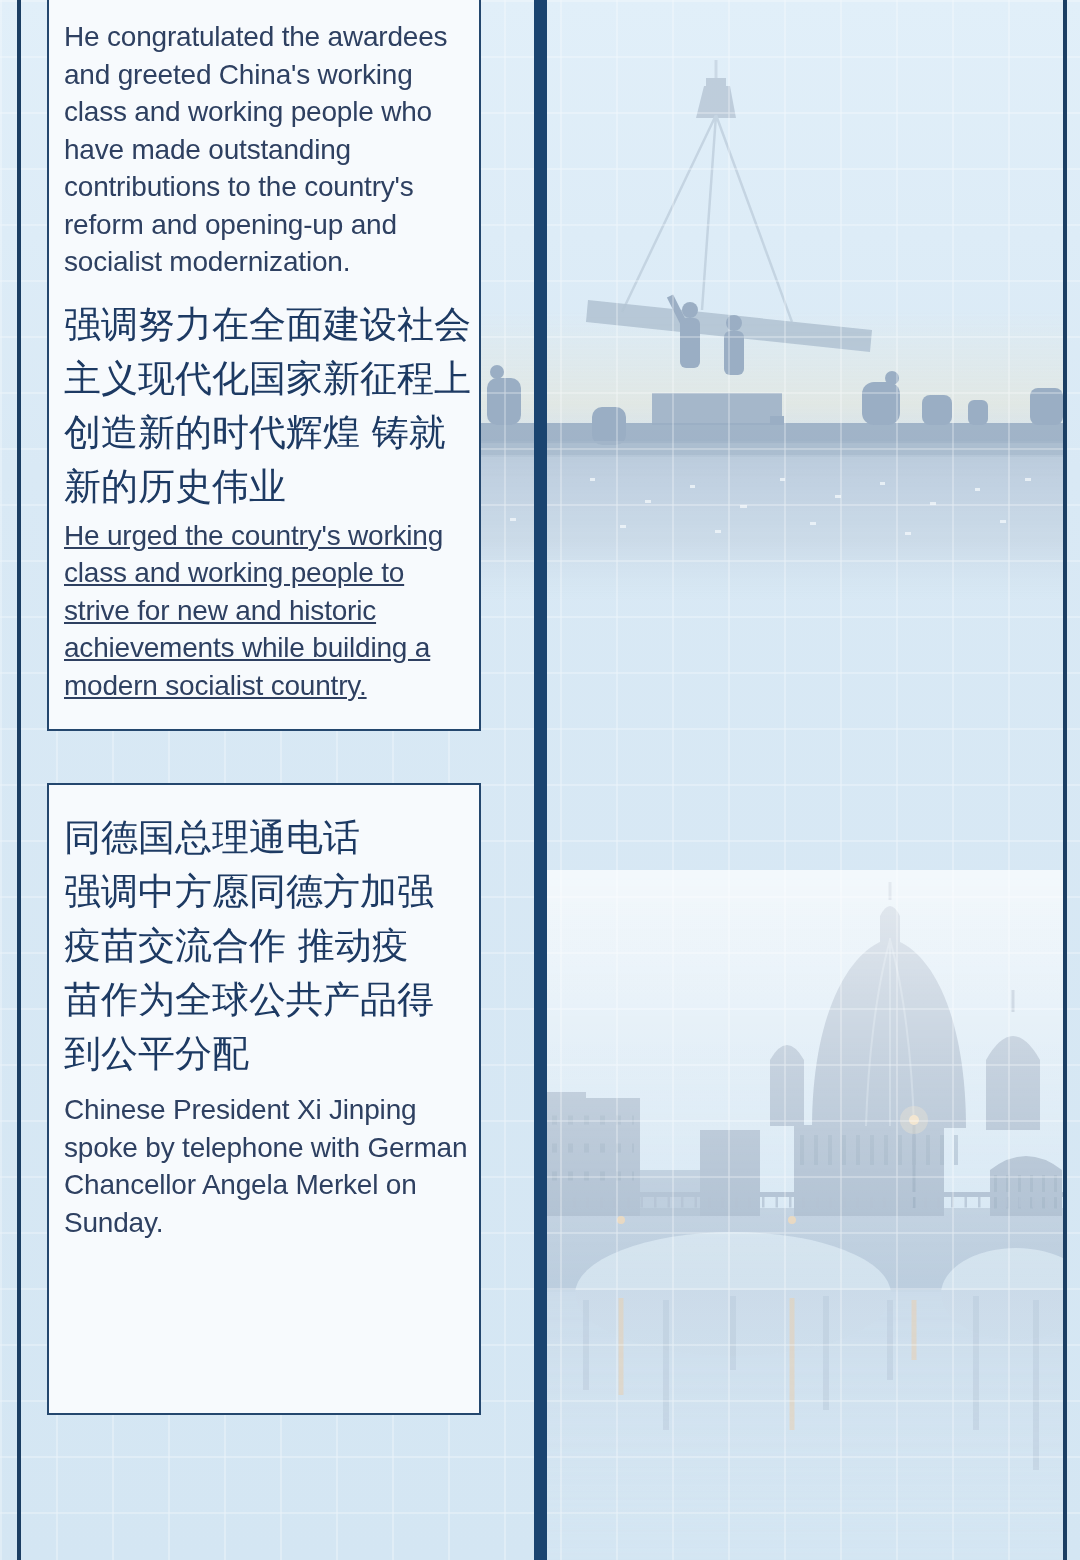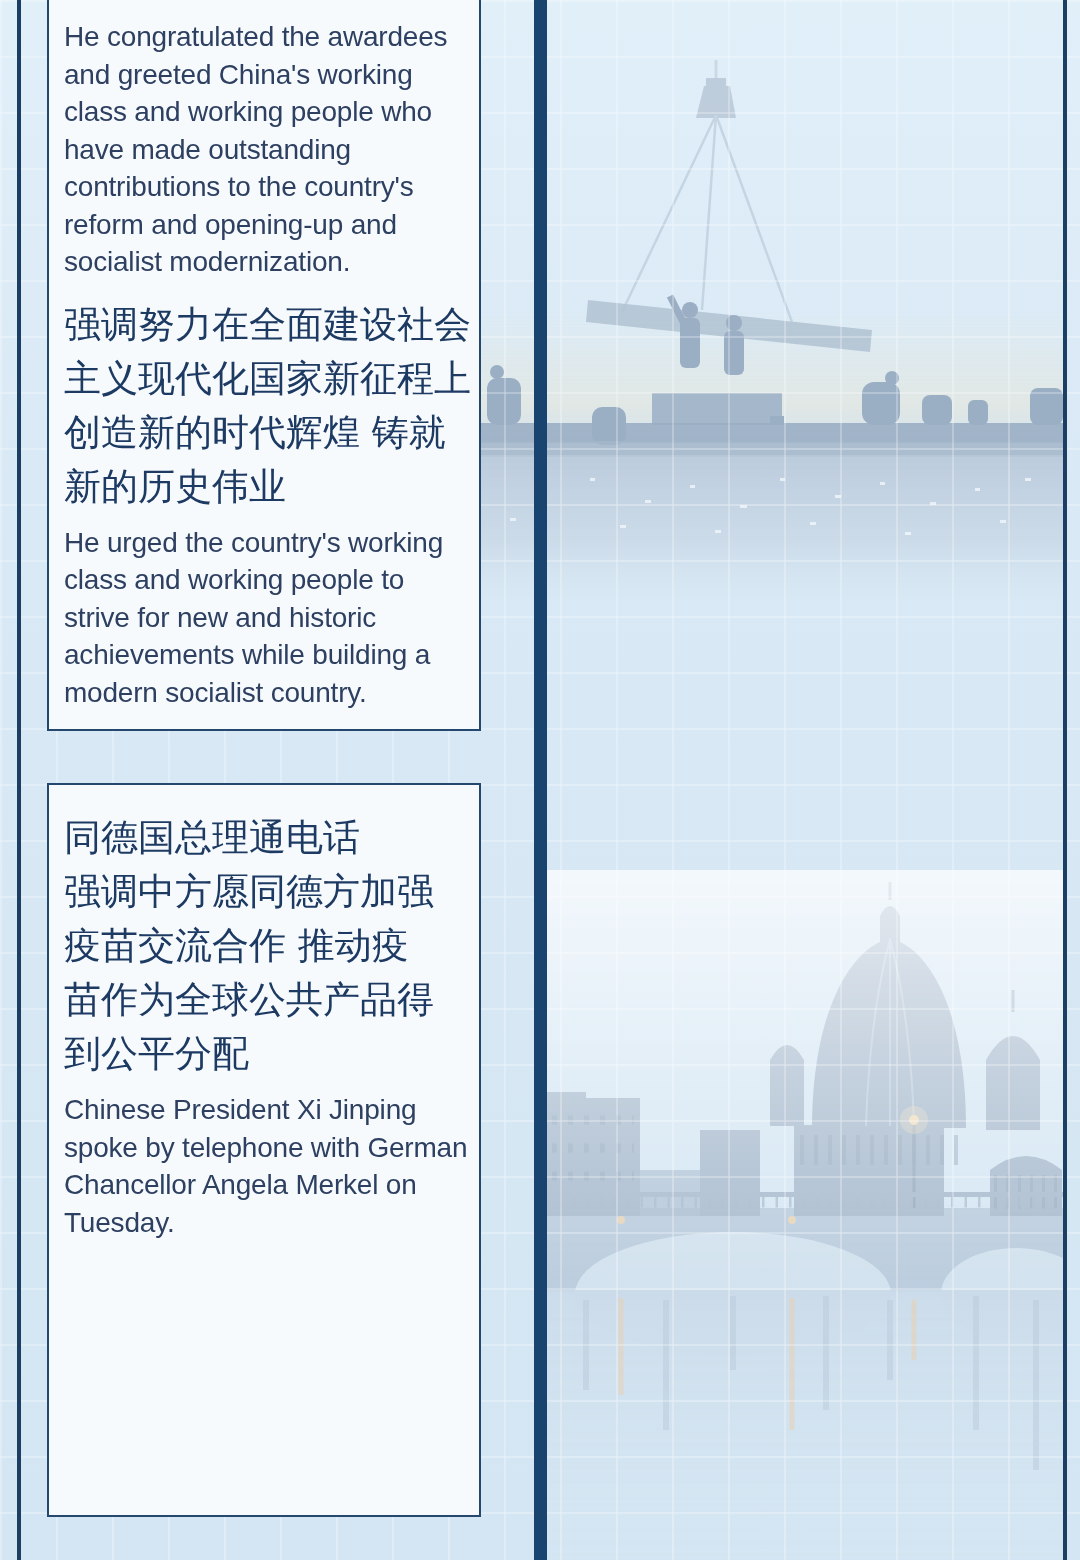--- a/index.html
+++ b/index.html
@@ -24,28 +24,28 @@
       repeating-linear-gradient(to right, rgba(255,255,255,.55) 0 2px, transparent 2px 56px),
       repeating-linear-gradient(to bottom, rgba(255,255,255,.55) 0 2px, transparent 2px 56px);}
   .vrule{position:absolute;top:0;height:1560px;}
   .vrule.left{left:17px;width:4px;background:var(--line-color);}
   .vrule.center{left:534px;width:13px;background:var(--bar-color);}
   .vrule.right{left:1063px;width:4px;background:var(--line-color);}
   .card{position:absolute;left:47px;width:434px;box-sizing:border-box;
         background:var(--box-bg);border:2px solid var(--box-border);
         padding:30px 4px 0 15px;}
   .card.one{top:-14px;height:745px;}
-  .card.two{top:783px;height:734px;padding-top:26px;}
+  .card.two{top:783px;height:632px;padding-top:26px;}
   .en{margin:0;font-size:28px;line-height:37.5px;letter-spacing:-0.2px;
       color:var(--en-text-color);}
   .en + .en{margin-top:0;}
   .cn{margin:0;font-family:"DejaVu Serif","Liberation Serif",serif;font-weight:400;
       font-size:37px;line-height:54px;color:var(--cn-text-color);white-space:pre-line;}
   .card.one .cn{margin-top:17px;}
-  .card.one .en.after-heading{margin-top:10px;}
+  .card.one .en.after-heading{margin-top:3px;text-decoration:underline;}
   .card.two .en.first{margin-top:10px;}
 </style>
 </head>
 <body>
 
 <div class="stage">
 
   <svg class="photo construction" viewBox="0 0 623 540" xmlns="http://www.w3.org/2000/svg">
     <defs>
       <linearGradient id="haze" x1="0" y1="0" x2="0" y2="1">
@@ -200,16 +200,16 @@
 新的历史伟业</h2>
     <p class="en after-heading">He urged the country's working class and working people to strive for new and historic achievements while building a modern socialist country.</p>
   </section>
 
   <section class="card two">
     <h2 class="cn">同德国总理通电话
 强调中方愿同德方加强
 疫苗交流合作 推动疫
 苗作为全球公共产品得
 到公平分配</h2>
-    <p class="en first">Chinese President Xi Jinping spoke by telephone with German Chancellor Angela Merkel on Tuesday.</p>
+    <p class="en first">Chinese President Xi Jinping spoke by telephone with German Chancellor Angela Merkel on Sunday.</p>
   </section>
 
 </div>
 
 </body></html>

